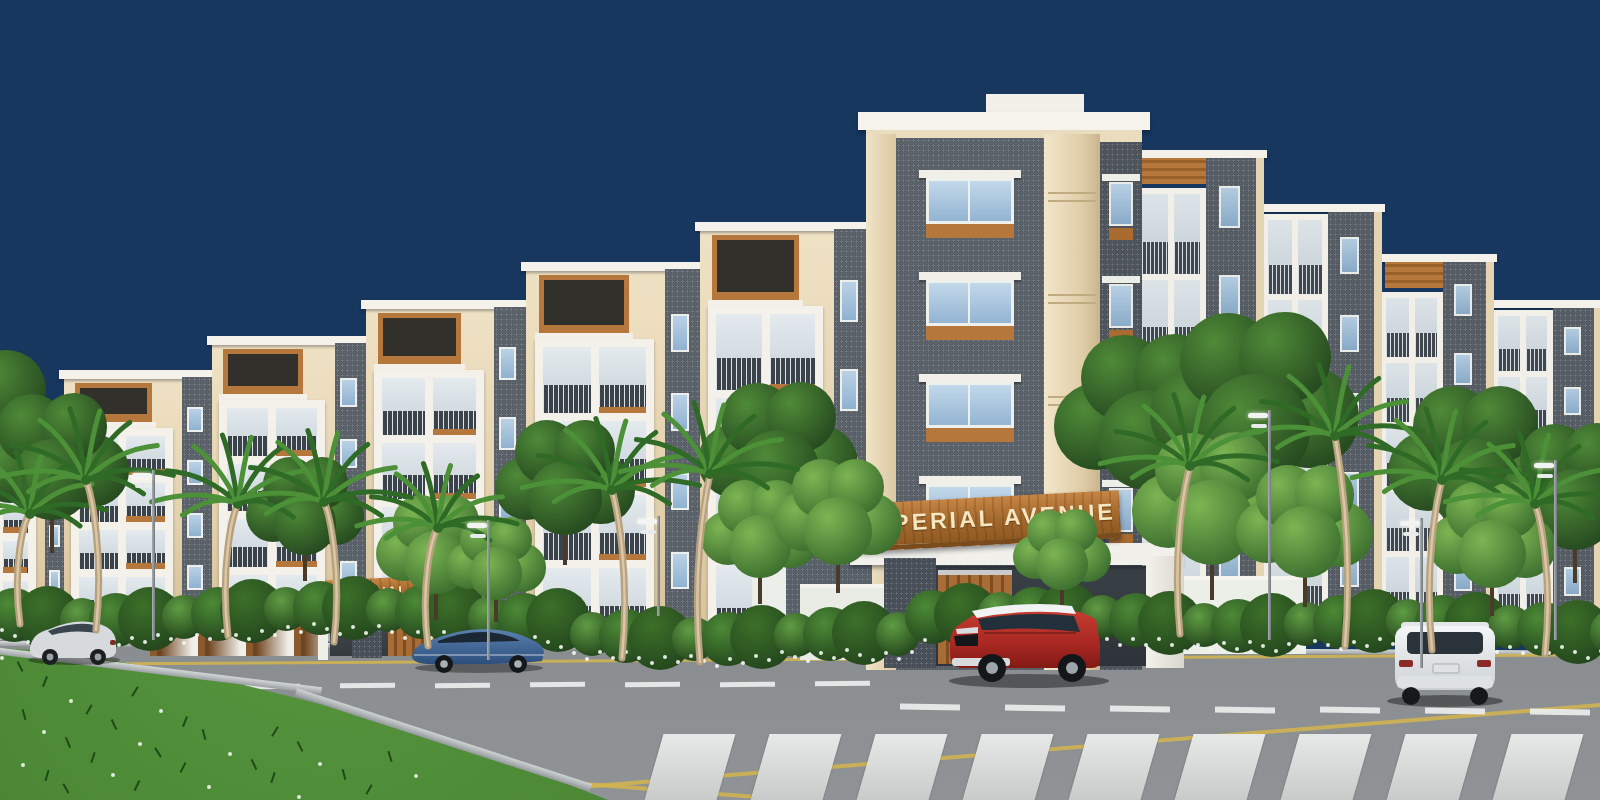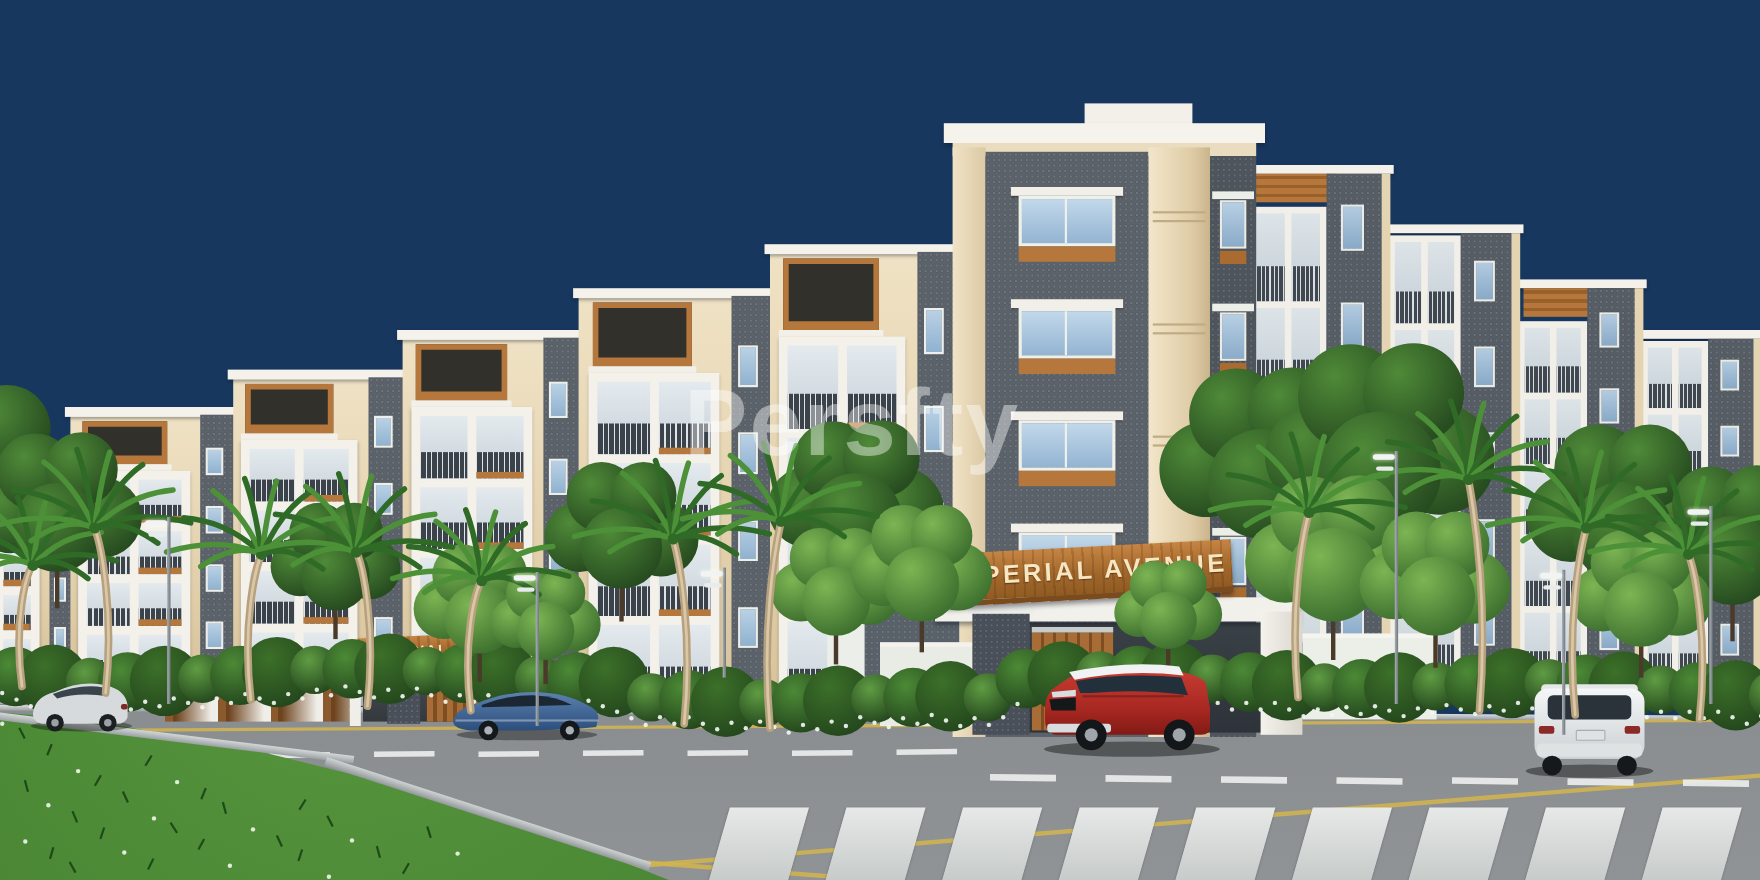--- a/index.html
+++ b/index.html
@@ -1196,15 +1196,14 @@
     <rect x="15" y="18" width="100" height="64" rx="12" fill="url(#whtg)"></rect>
     <rect x="27" y="24" width="76" height="22" rx="5" fill="#2a333a"></rect>
     <rect x="19" y="52" width="14" height="7" rx="2" fill="#8c2a28"></rect>
     <rect x="97" y="52" width="14" height="7" rx="2" fill="#8c2a28"></rect>
     <rect x="53" y="56" width="26" height="9" rx="1" fill="#dfe2e3" stroke="#a8adaf"></rect>
     <rect x="17" y="68" width="96" height="12" rx="4" fill="#dfe2e3"></rect>
     <circle cx="31" cy="88" r="9" fill="#16191b"></circle>
       <circle cx="99" cy="88" r="9" fill="#16191b"></circle>
   </svg>
 
-  <div class="abs" id="watermark">Persfty</div>
 
 </div>
 
 </body></html>

